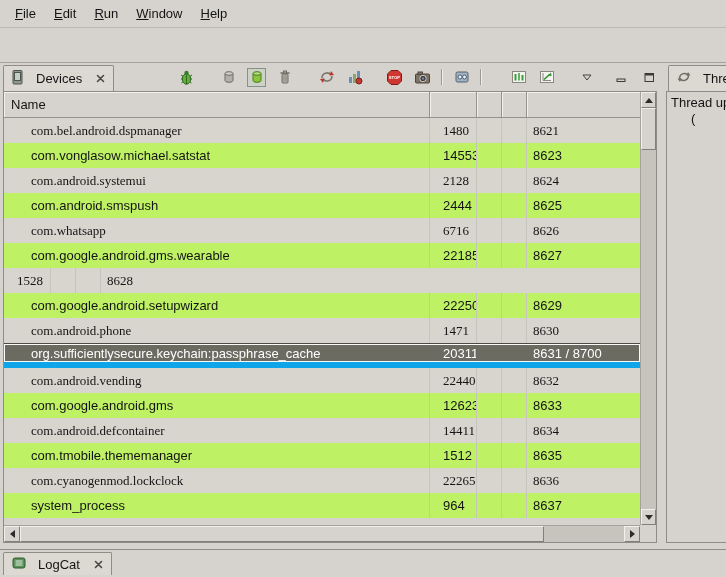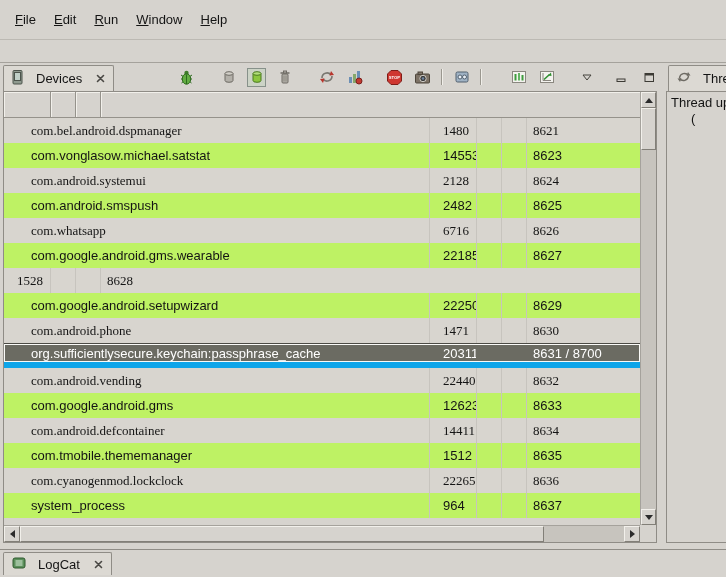--- a/index.html
+++ b/index.html
@@ -3,21 +3,21 @@
 <meta charset="utf-8">
 <style>
   html,body{margin:0;padding:0;}
   body{
     width:726px;height:577px;overflow:hidden;position:relative;
     background:#d6d3ce;color:#141414;
     font-family:"Liberation Sans","DejaVu Sans",sans-serif;font-size:13px;
     cursor:default;
   }
   
-  #menubar{position:absolute;top:0;left:0;width:726px;height:40px;display:flex;align-items:center;
+  #menubar{position:absolute;top:0;left:0;width:726px;height:28px;display:flex;align-items:center;
     padding-left:6px;box-sizing:border-box;border-bottom:1px solid #bcb9b3;}
   .menu-item{display:inline-block;padding:3px 9px;}
   .menu-item::first-letter{text-decoration:underline;}
   
   #toolbar-strip{position:absolute;top:26px;left:0;width:726px;height:37px;
     border-bottom:1px solid #a5a29c;box-sizing:border-box;}
   
   #main{position:absolute;top:63px;left:0;width:726px;height:486px;}
   #devices-panel{position:absolute;left:0;top:0;width:664px;height:486px;}
   #threads-panel{position:absolute;left:666px;top:0;width:60px;height:486px;overflow:hidden;}
@@ -227,20 +227,21 @@
             <svg width="12" height="12">
                 <rect x="2" y="2.5" width="8.5" height="8" fill="none" stroke="#3c3a35"></rect>
                 <line x1="2" y1="3.5" x2="10.5" y2="3.5" stroke="#3c3a35" stroke-width="2"></line>
               </svg>
           </span>
         </div>
       </div>
 
       <div class="table-frame">
         <div class="thead">
+          <div class="hcell w-name">Name</div>
           <div class="hcell w-pid"></div>
           <div class="hcell w-c3"></div>
           <div class="hcell w-c4"></div>
           <div class="hcell w-port"></div>
         </div>
 
         <div class="tbody">
   <div class="trow base">
     <div class="cell name">com.bel.android.dspmanager</div>
     <div class="cell pid">1480</div>
@@ -260,21 +261,21 @@
   <div class="trow base">
     <div class="cell name">com.android.systemui</div>
     <div class="cell pid">2128</div>
     <div class="cell c3"></div>
     <div class="cell c4"></div>
     <div class="cell port">8624</div>
   </div>
 
   <div class="trow alt">
     <div class="cell name">com.android.smspush</div>
-    <div class="cell pid">2482</div>
+    <div class="cell pid">2444</div>
     <div class="cell c3"></div>
     <div class="cell c4"></div>
     <div class="cell port">8625</div>
   </div>
 
   <div class="trow base">
     <div class="cell name">com.whatsapp</div>
     <div class="cell pid">6716</div>
     <div class="cell c3"></div>
     <div class="cell c4"></div>

